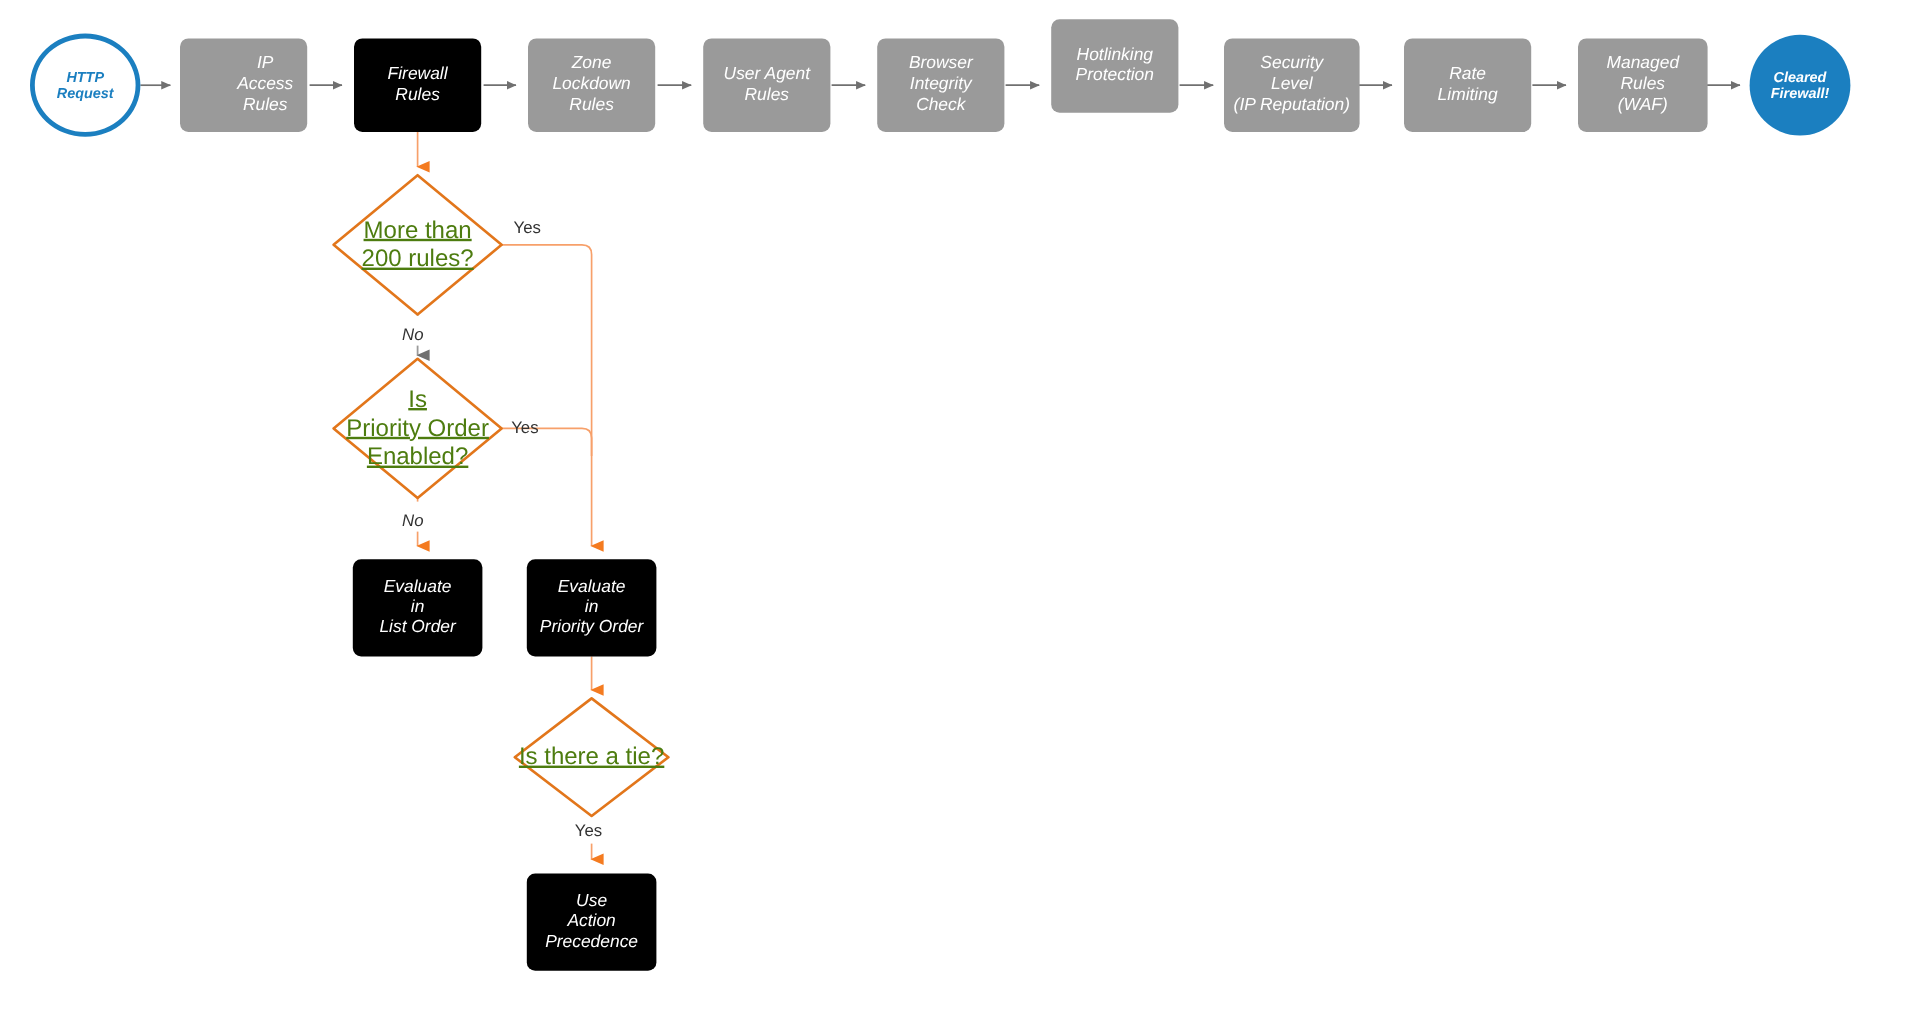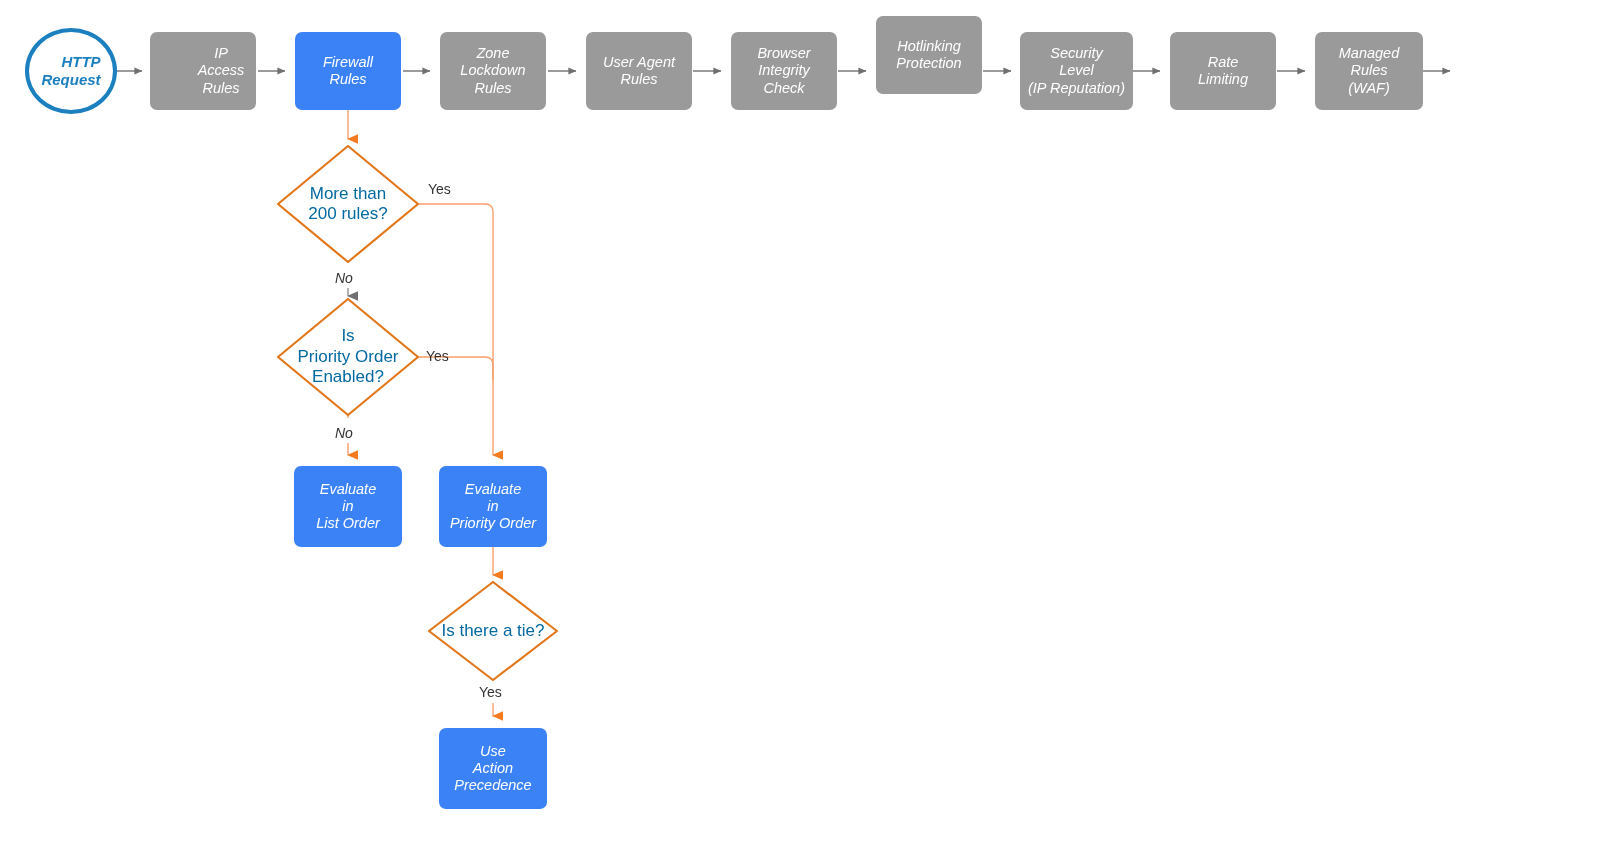--- a/index.html
+++ b/index.html
@@ -39,51 +39,51 @@
     color: #ffffff;
     font-style: italic;
     font-size: 14.5px;
     padding: 2px 4px;
     white-space: pre-line;
   }
   .proc.gray {
     background: #9a9a9a;
   }
   .proc.orange {
-    background: #3b82f6;
+    background: #000000;
   }
   .term {
     border-radius: 50%;
     font-style: italic;
     font-weight: bold;
-    font-size: 15px;
+    font-size: 12px;
     white-space: pre-line;
-    text-align: right;
   }
   .term.start {
     background: #ffffff;
     border: 4px solid #1B7FC0;
     color: #1B7FC0;
   }
   .term.end {
     background: #1B7FC0;
     color: #ffffff;
     border: none;
   }
   .diamond-label {
     position: absolute;
     display: flex;
     align-items: center;
     justify-content: center;
     text-align: center;
-    color: #0369a1;
-    font-size: 17px;
+    color: #4d7c0f;
+    font-size: 20px;
     line-height: 1.2;
     white-space: pre-line;
     pointer-events: none;
+    text-decoration: underline;
   }
   .edge-label {
     position: absolute;
     color: #333333;
     font-size: 14px;
     white-space: nowrap;
     pointer-events: none;
     text-align: center;
   }
   .edge-label.ital {
@@ -195,20 +195,22 @@
 Level
 (IP Reputation)</div>
 
   <div class="node proc gray" style="left:1170px; top:32px; width:106px; height:78px;">Rate
 Limiting</div>
 
   <div class="node proc gray" style="left:1315px; top:32px; width:108px; height:78px;">Managed
 Rules
 (WAF)</div>
 
+  <div class="node term end" style="left:1458px; top:29px; width:84px; height:84px;">Cleared
+Firewall!</div>
 
   <div class="diamond-label" style="left:284px; top:176px; width:128px; height:56px;">More than
 200 rules?</div>
 
   <div class="diamond-label" style="left:282px; top:325px; width:132px; height:64px;">Is
 Priority Order
 Enabled?</div>
 
   <div class="diamond-label" style="left:429px; top:617px; width:128px; height:28px;">Is there a tie?</div>
 

